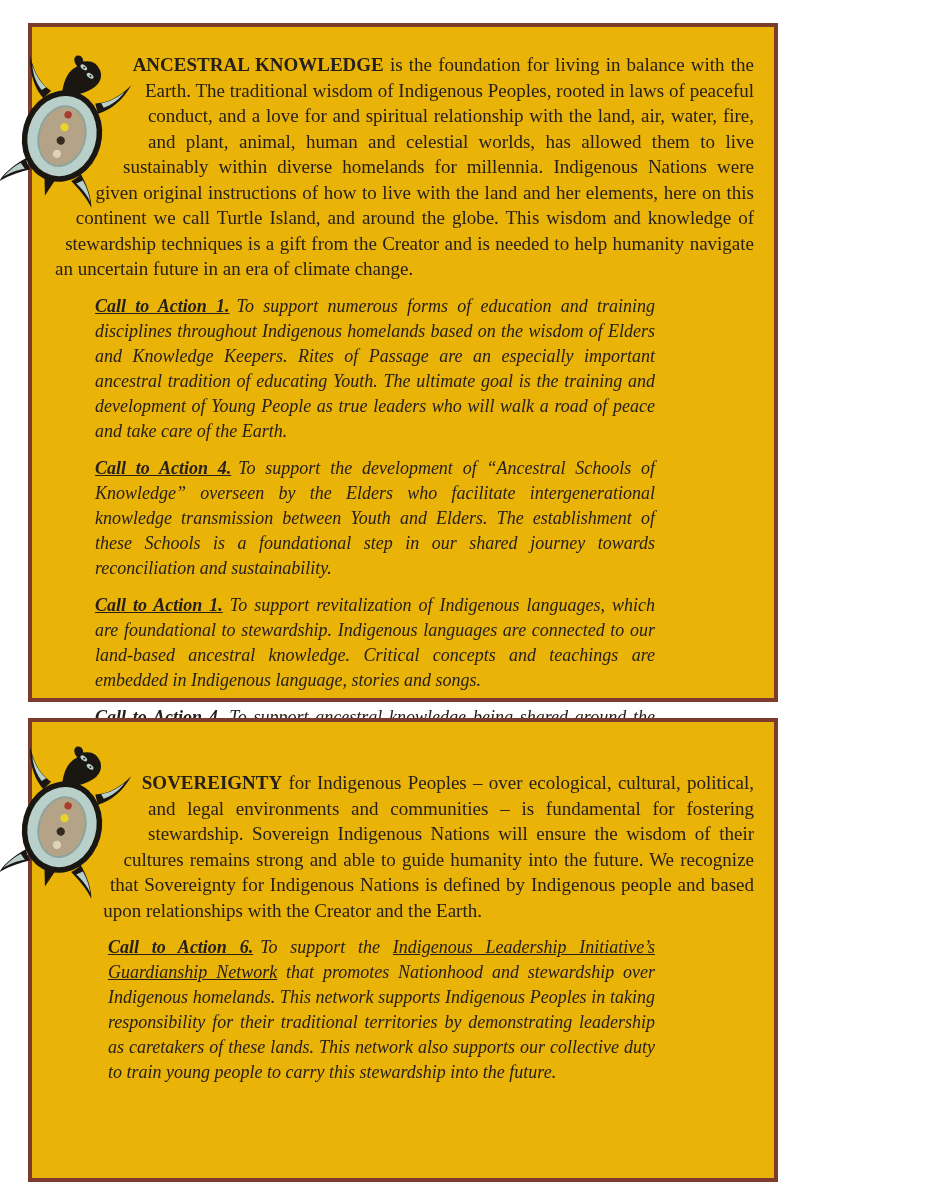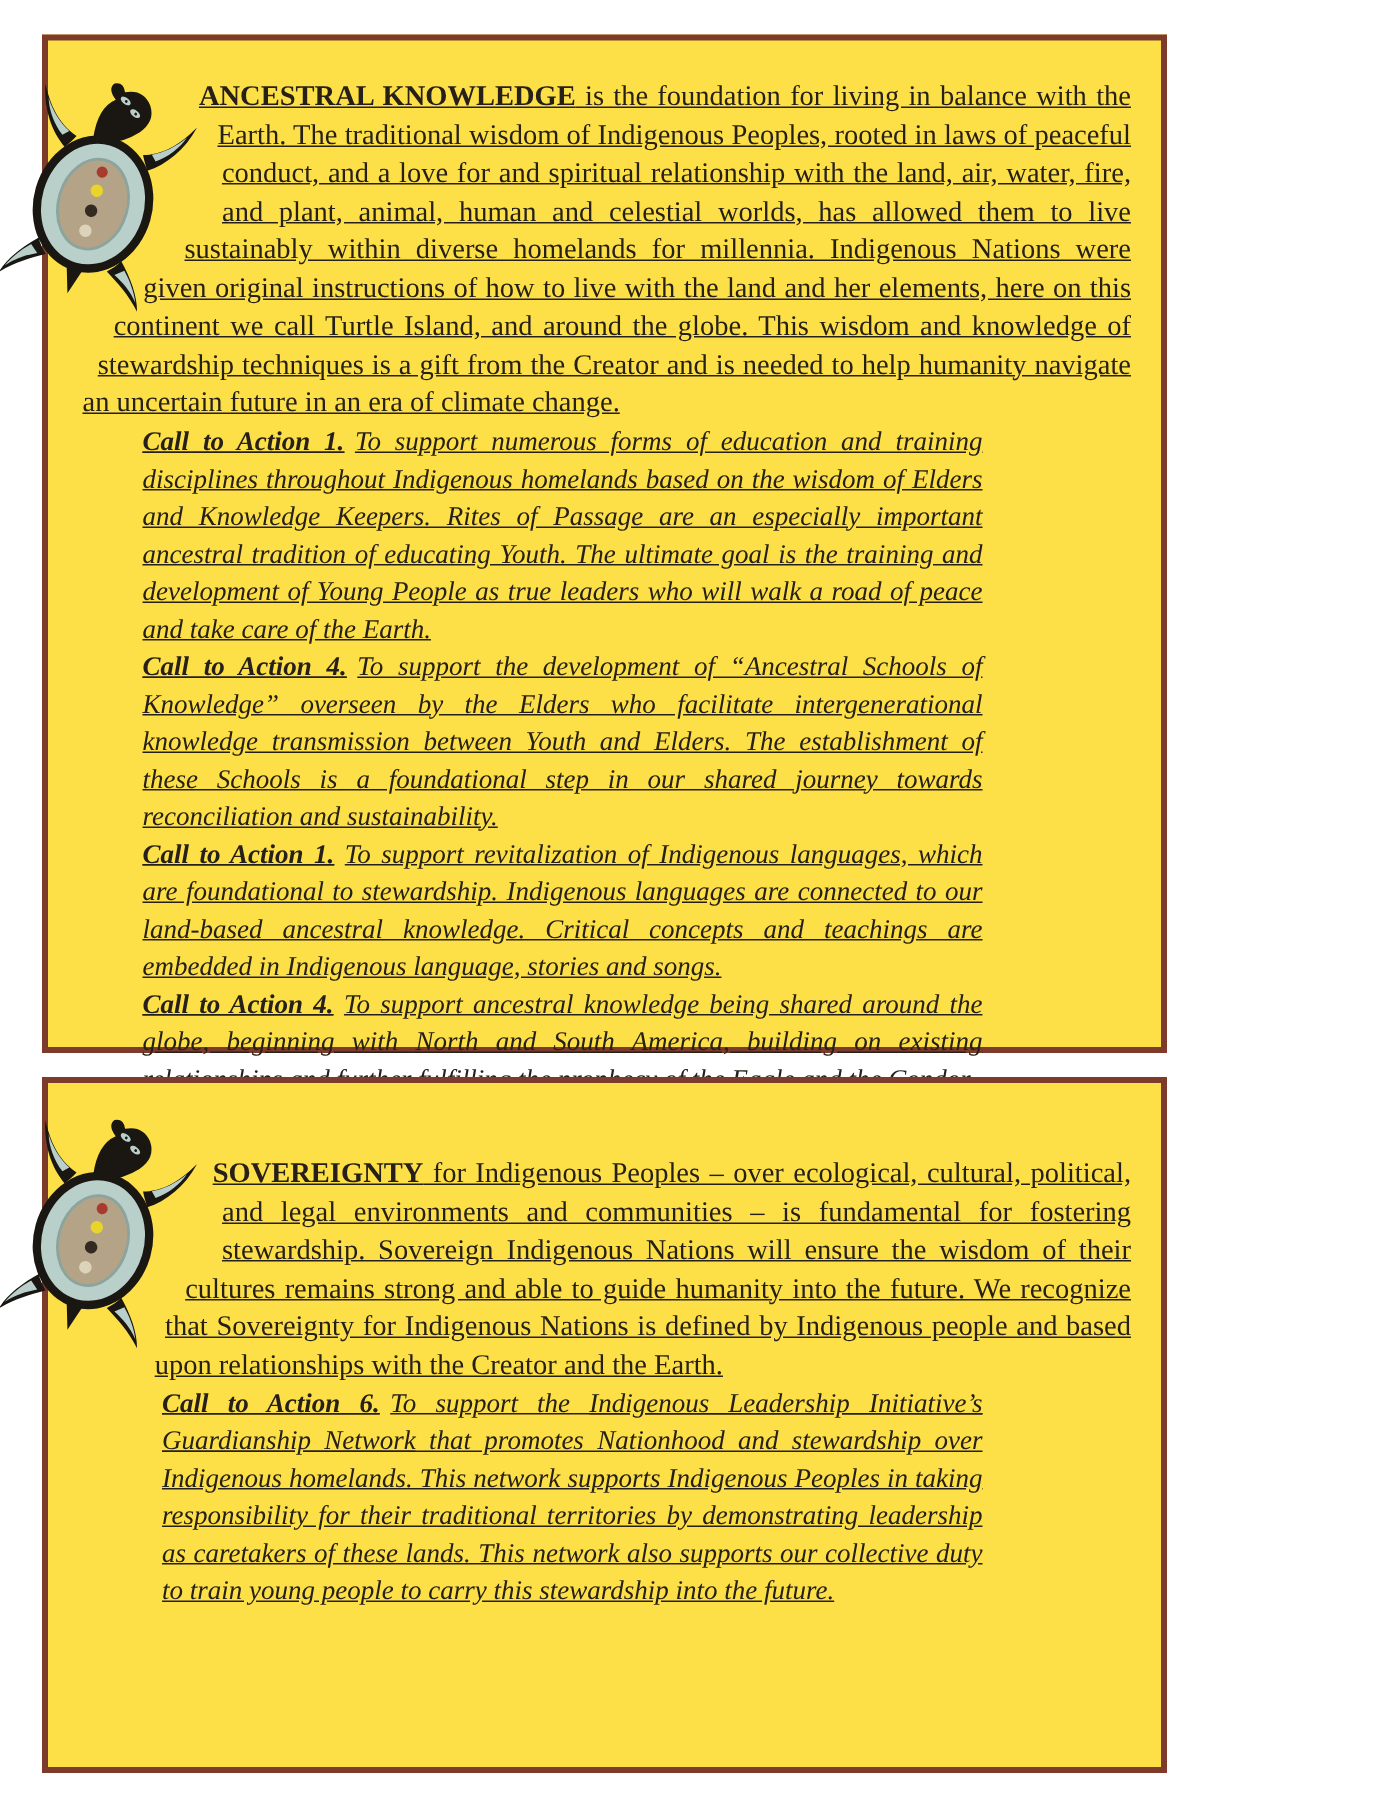--- a/index.html
+++ b/index.html
@@ -8,24 +8,23 @@
     background:#ffffff;
     position:relative;
     overflow:hidden;
     font-family:"Liberation Serif", serif;
     color:#272019;
   }
   .panel{
     position:absolute;
     left:28px;
     width:750px;
-    background:#fde047;
+    background:#eab308;
     border:4px solid #7d3c2b;
     box-sizing:border-box;
-    text-decoration:underline;
   }
   #panel-ancestral{top:23px;height:679px;}
   #panel-sovereignty{top:718px;height:464px;}
 
   .content{padding:0 20px 0 23px;}
   #panel-ancestral .content{padding-top:25px;}
   #panel-sovereignty .content{padding-top:48px;padding-left:36px;}
 
   .turtle{
     position:absolute;
@@ -52,21 +51,21 @@
   #panel-ancestral .intro-float{
     height:179px;
     shape-outside:polygon(0 0,60px 0,78px 26px,90px 51px,93px 77px,67px 103px,40px 128px,20px 154px,10px 179px,0 179px);
   }
   #panel-sovereignty .intro-float{
     height:128px;
     shape-outside:polygon(0 0,63px 0,74px 26px,80px 51px,55px 77px,42px 102px,35px 128px,0 128px);
   }
 
   .cta{
-    margin:0 99px 0 40px;
+    margin:12px 99px 0 40px;
     font-style:italic;
     font-size:18px;
     line-height:25px;
     text-align:justify;
   }
   .cta .label{
     font-weight:bold;
     text-decoration:underline;
     margin-right:7px;
   }

